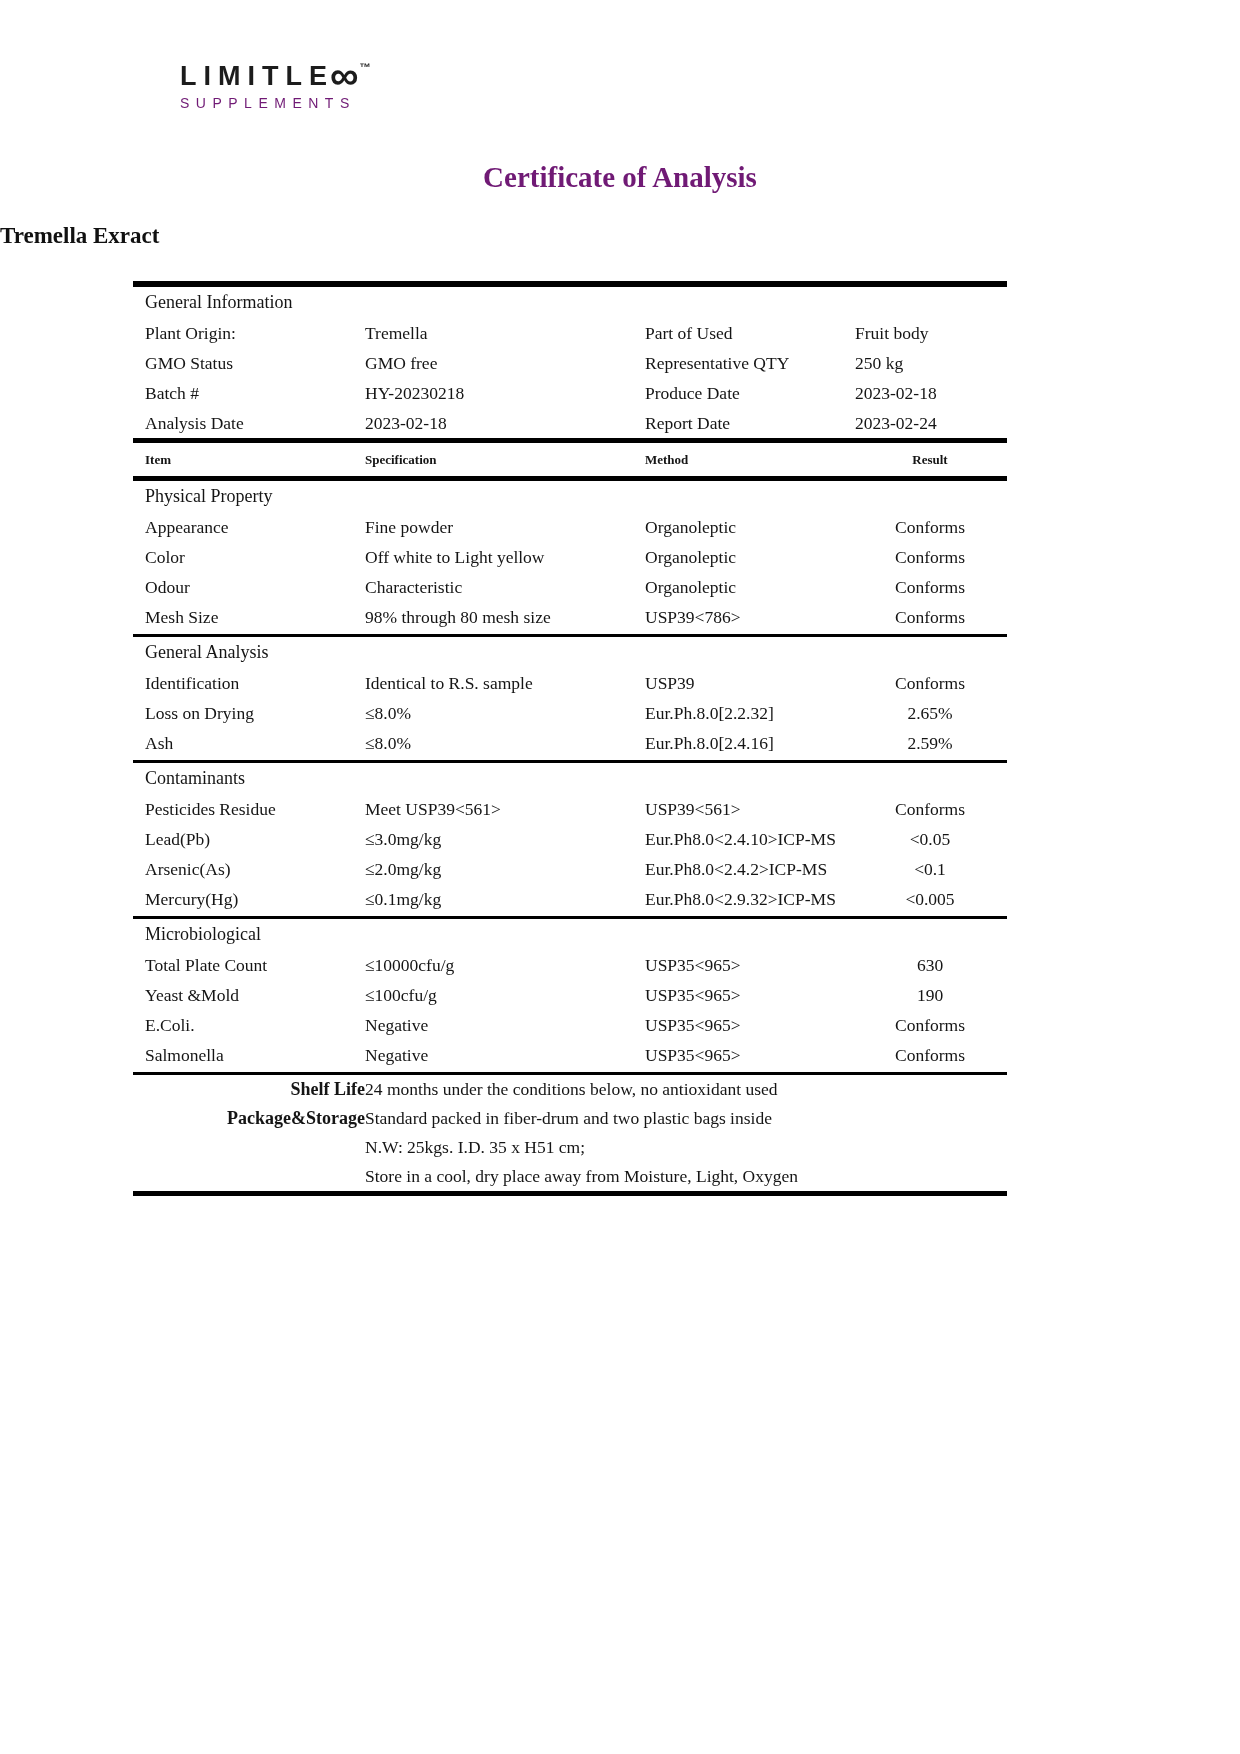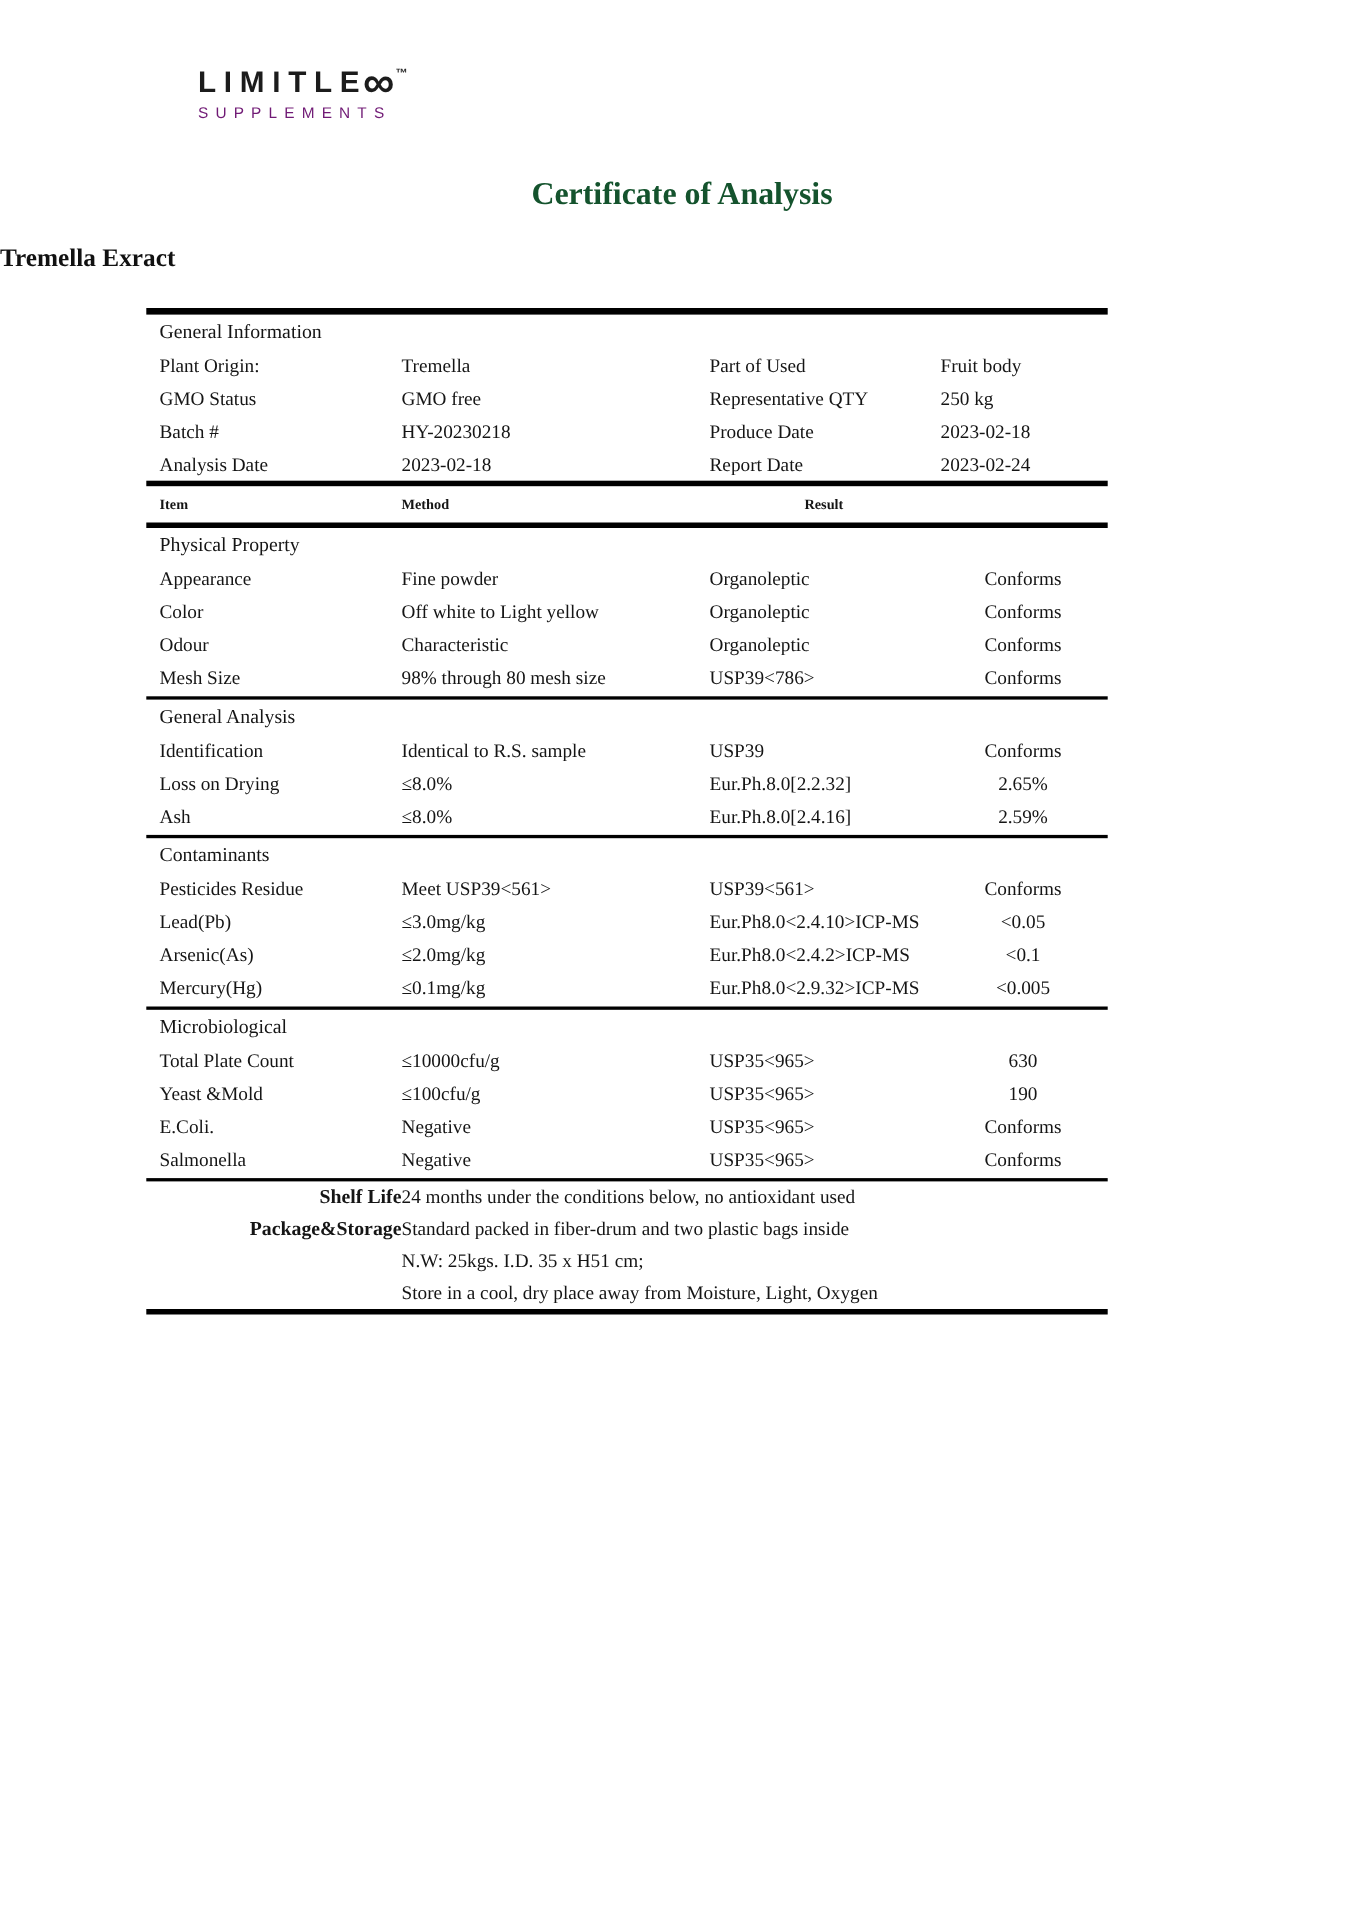--- a/index.html
+++ b/index.html
@@ -12,21 +12,21 @@
   .page { width: 1240px; height: 1754px; overflow: hidden; }
 
   
   .logo { margin: 52px 0 0 180px; font-family: "Liberation Sans", "DejaVu Sans", sans-serif; }
   .logo-main { font-size: 27px; font-weight: bold; letter-spacing: 7px; color: #1c1c1c; line-height: 30px; white-space: nowrap; }
   .logo-inf { font-size: 40px; font-weight: bold; letter-spacing: 0; margin-left: -4px; vertical-align: -4px; }
   .logo-tm { font-size: 11px; font-weight: bold; letter-spacing: 0; vertical-align: 14px; margin-left: 1px; }
   .logo-sub { font-size: 14px; font-weight: normal; letter-spacing: 6.5px; color: #701a75; line-height: 22px; margin-top: 1px; white-space: nowrap; }
 
   
-  .title { font-size: 29px; font-weight: bold; text-align: center; margin: 47px 0 0 0; color: #14532d; }
+  .title { font-size: 29px; font-weight: bold; text-align: center; margin: 47px 0 0 0; color: #701a75; }
   .subtitle { font-size: 23px; font-weight: bold; text-align: left; margin: 29px 0 0 0; color: #111; }
 
   
   .coa-table { width: 874px; margin: 32px 0 0 133px; font-size: 17.5px; }
   .rule { background: #000; width: 874px; }
   .rule-top { height: 6px; }
   .rule-mid { height: 5px; }
   .rule-thin { height: 3px; }
   .rule-bottom { height: 5px; }
 
@@ -91,20 +91,21 @@
           <div>2023-02-18</div>
           <div>Report Date</div>
           <div>2023-02-24</div>
         </div>
       </div>
 
     <div class="rule rule-mid"></div>
 
     <div class="col-header">
       <div class="c1">Item</div>
+      <div class="c2">Specification</div>
       <div class="c3">Method</div>
       <div class="c4">Result</div>
     </div>
 
     <div class="rule rule-mid"></div>
 
     <div>
         <div class="section">
           <div class="section-heading">Physical Property</div>
           <div class="data-row">

